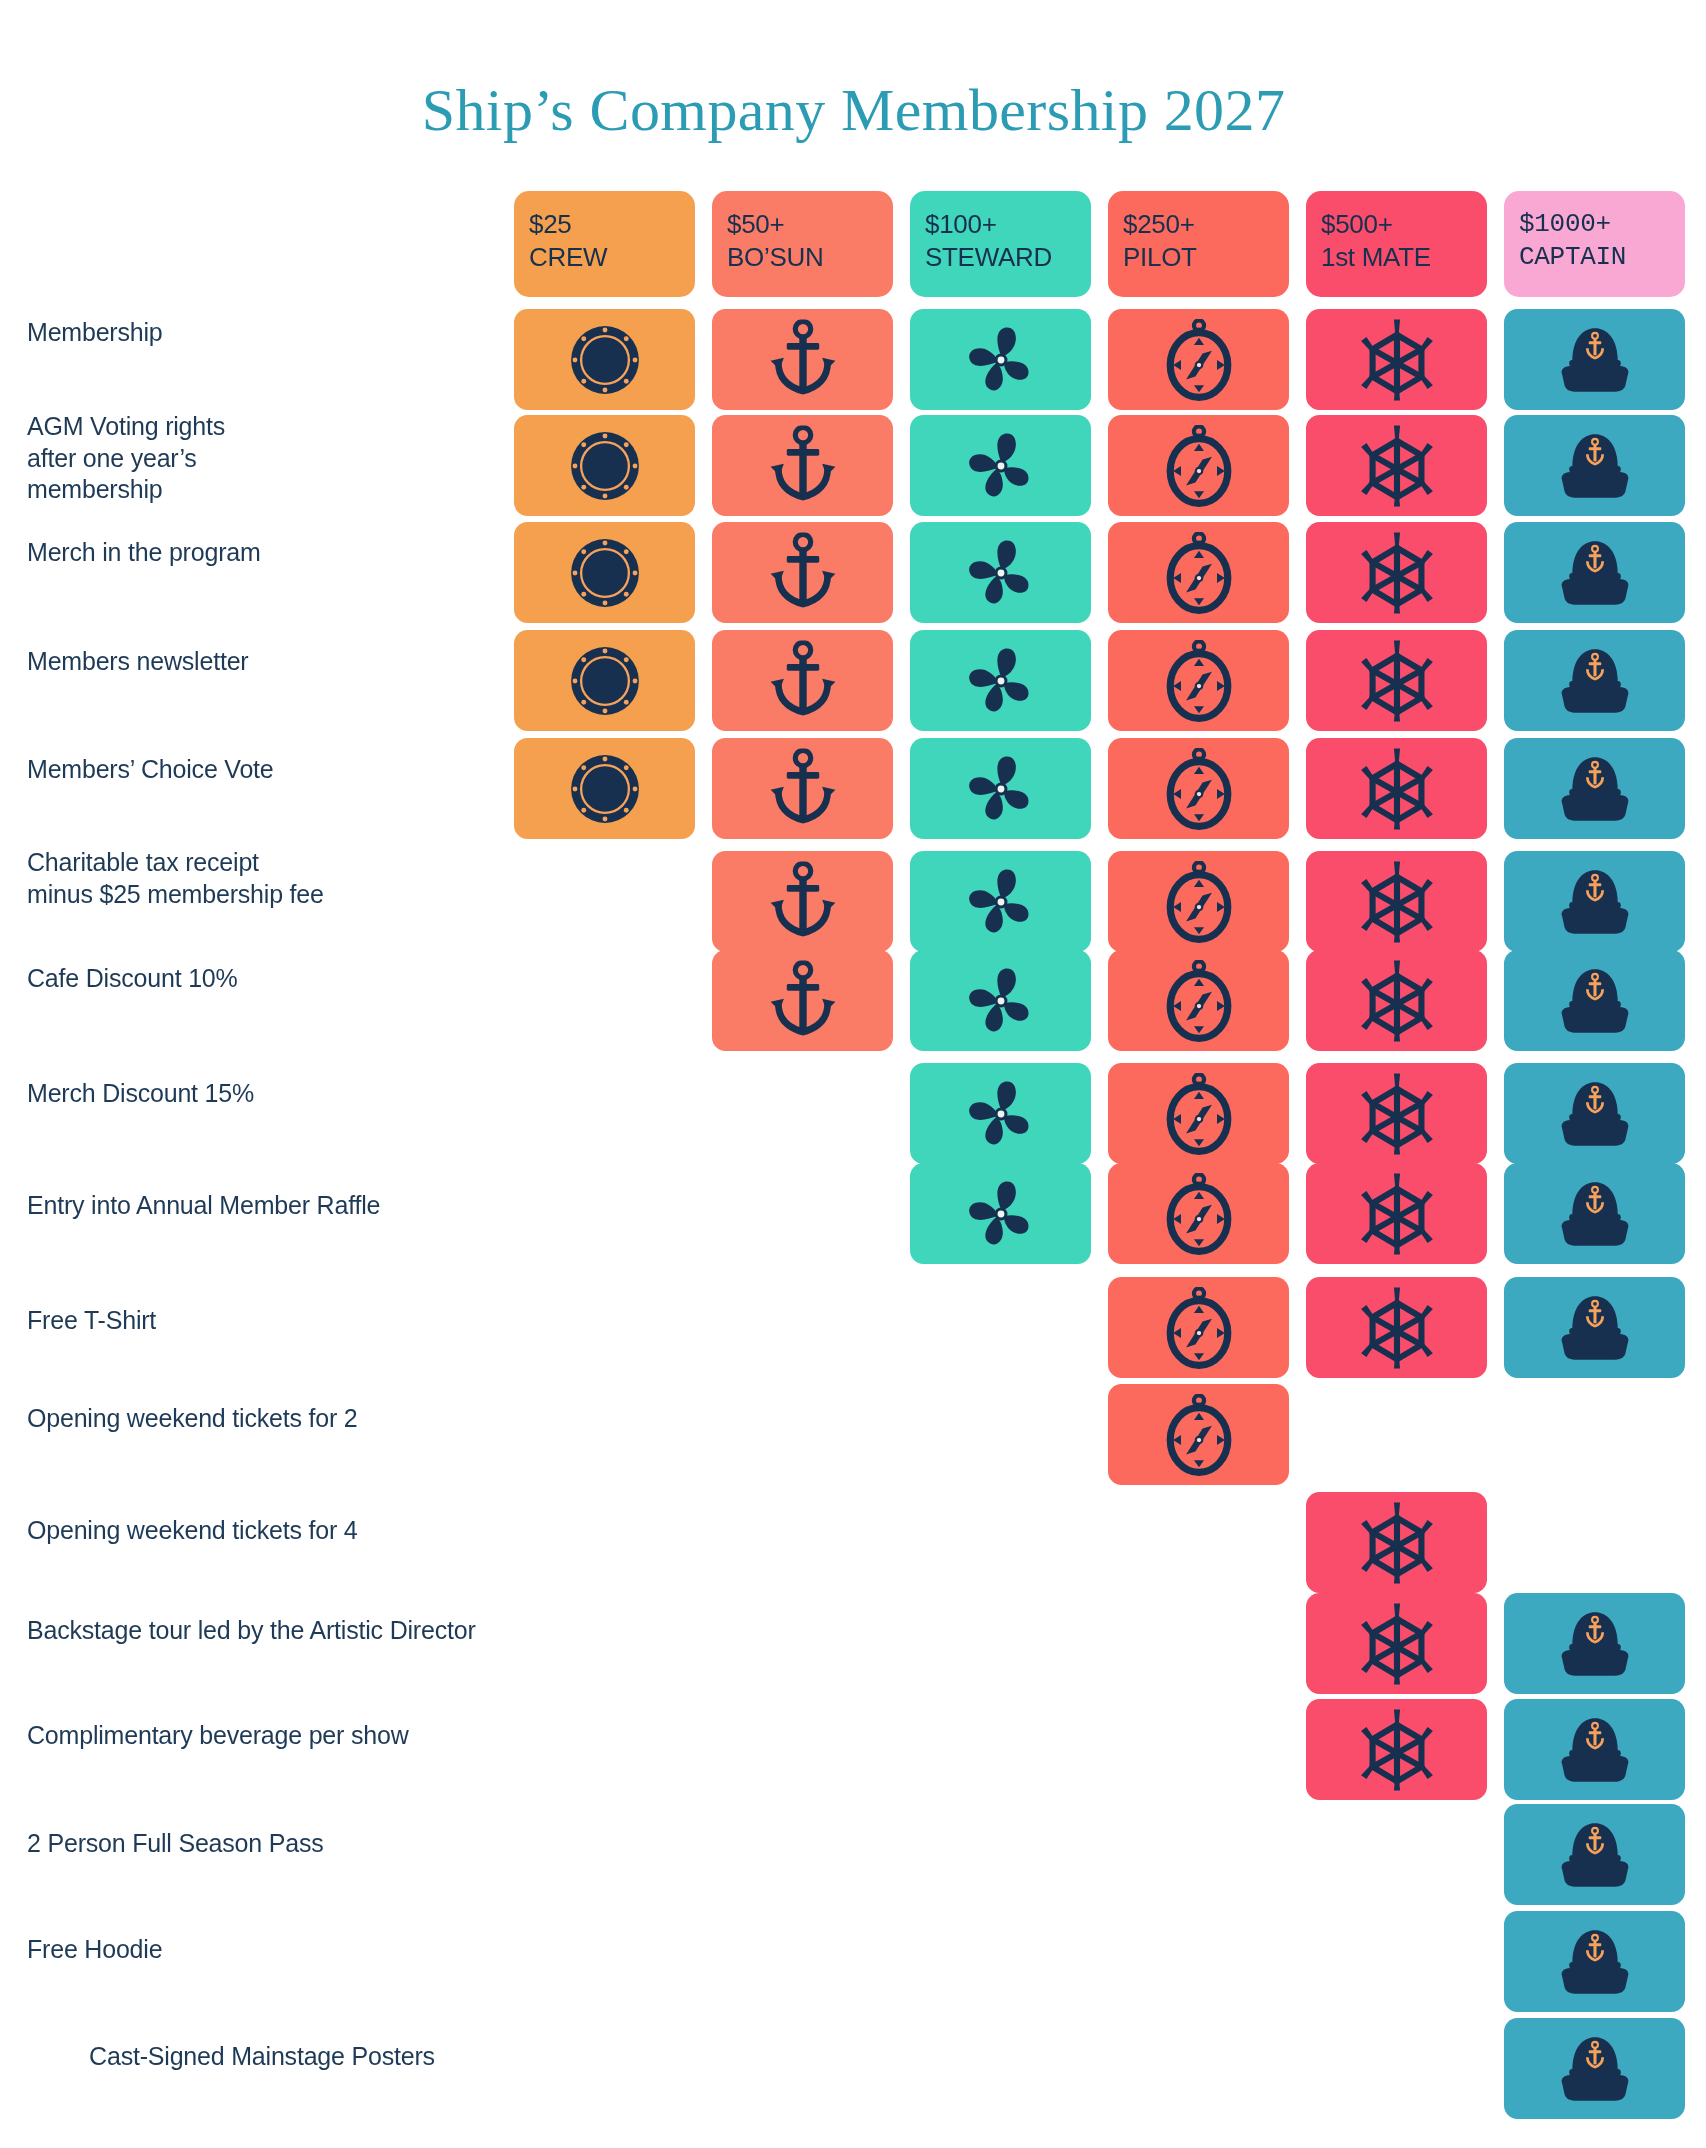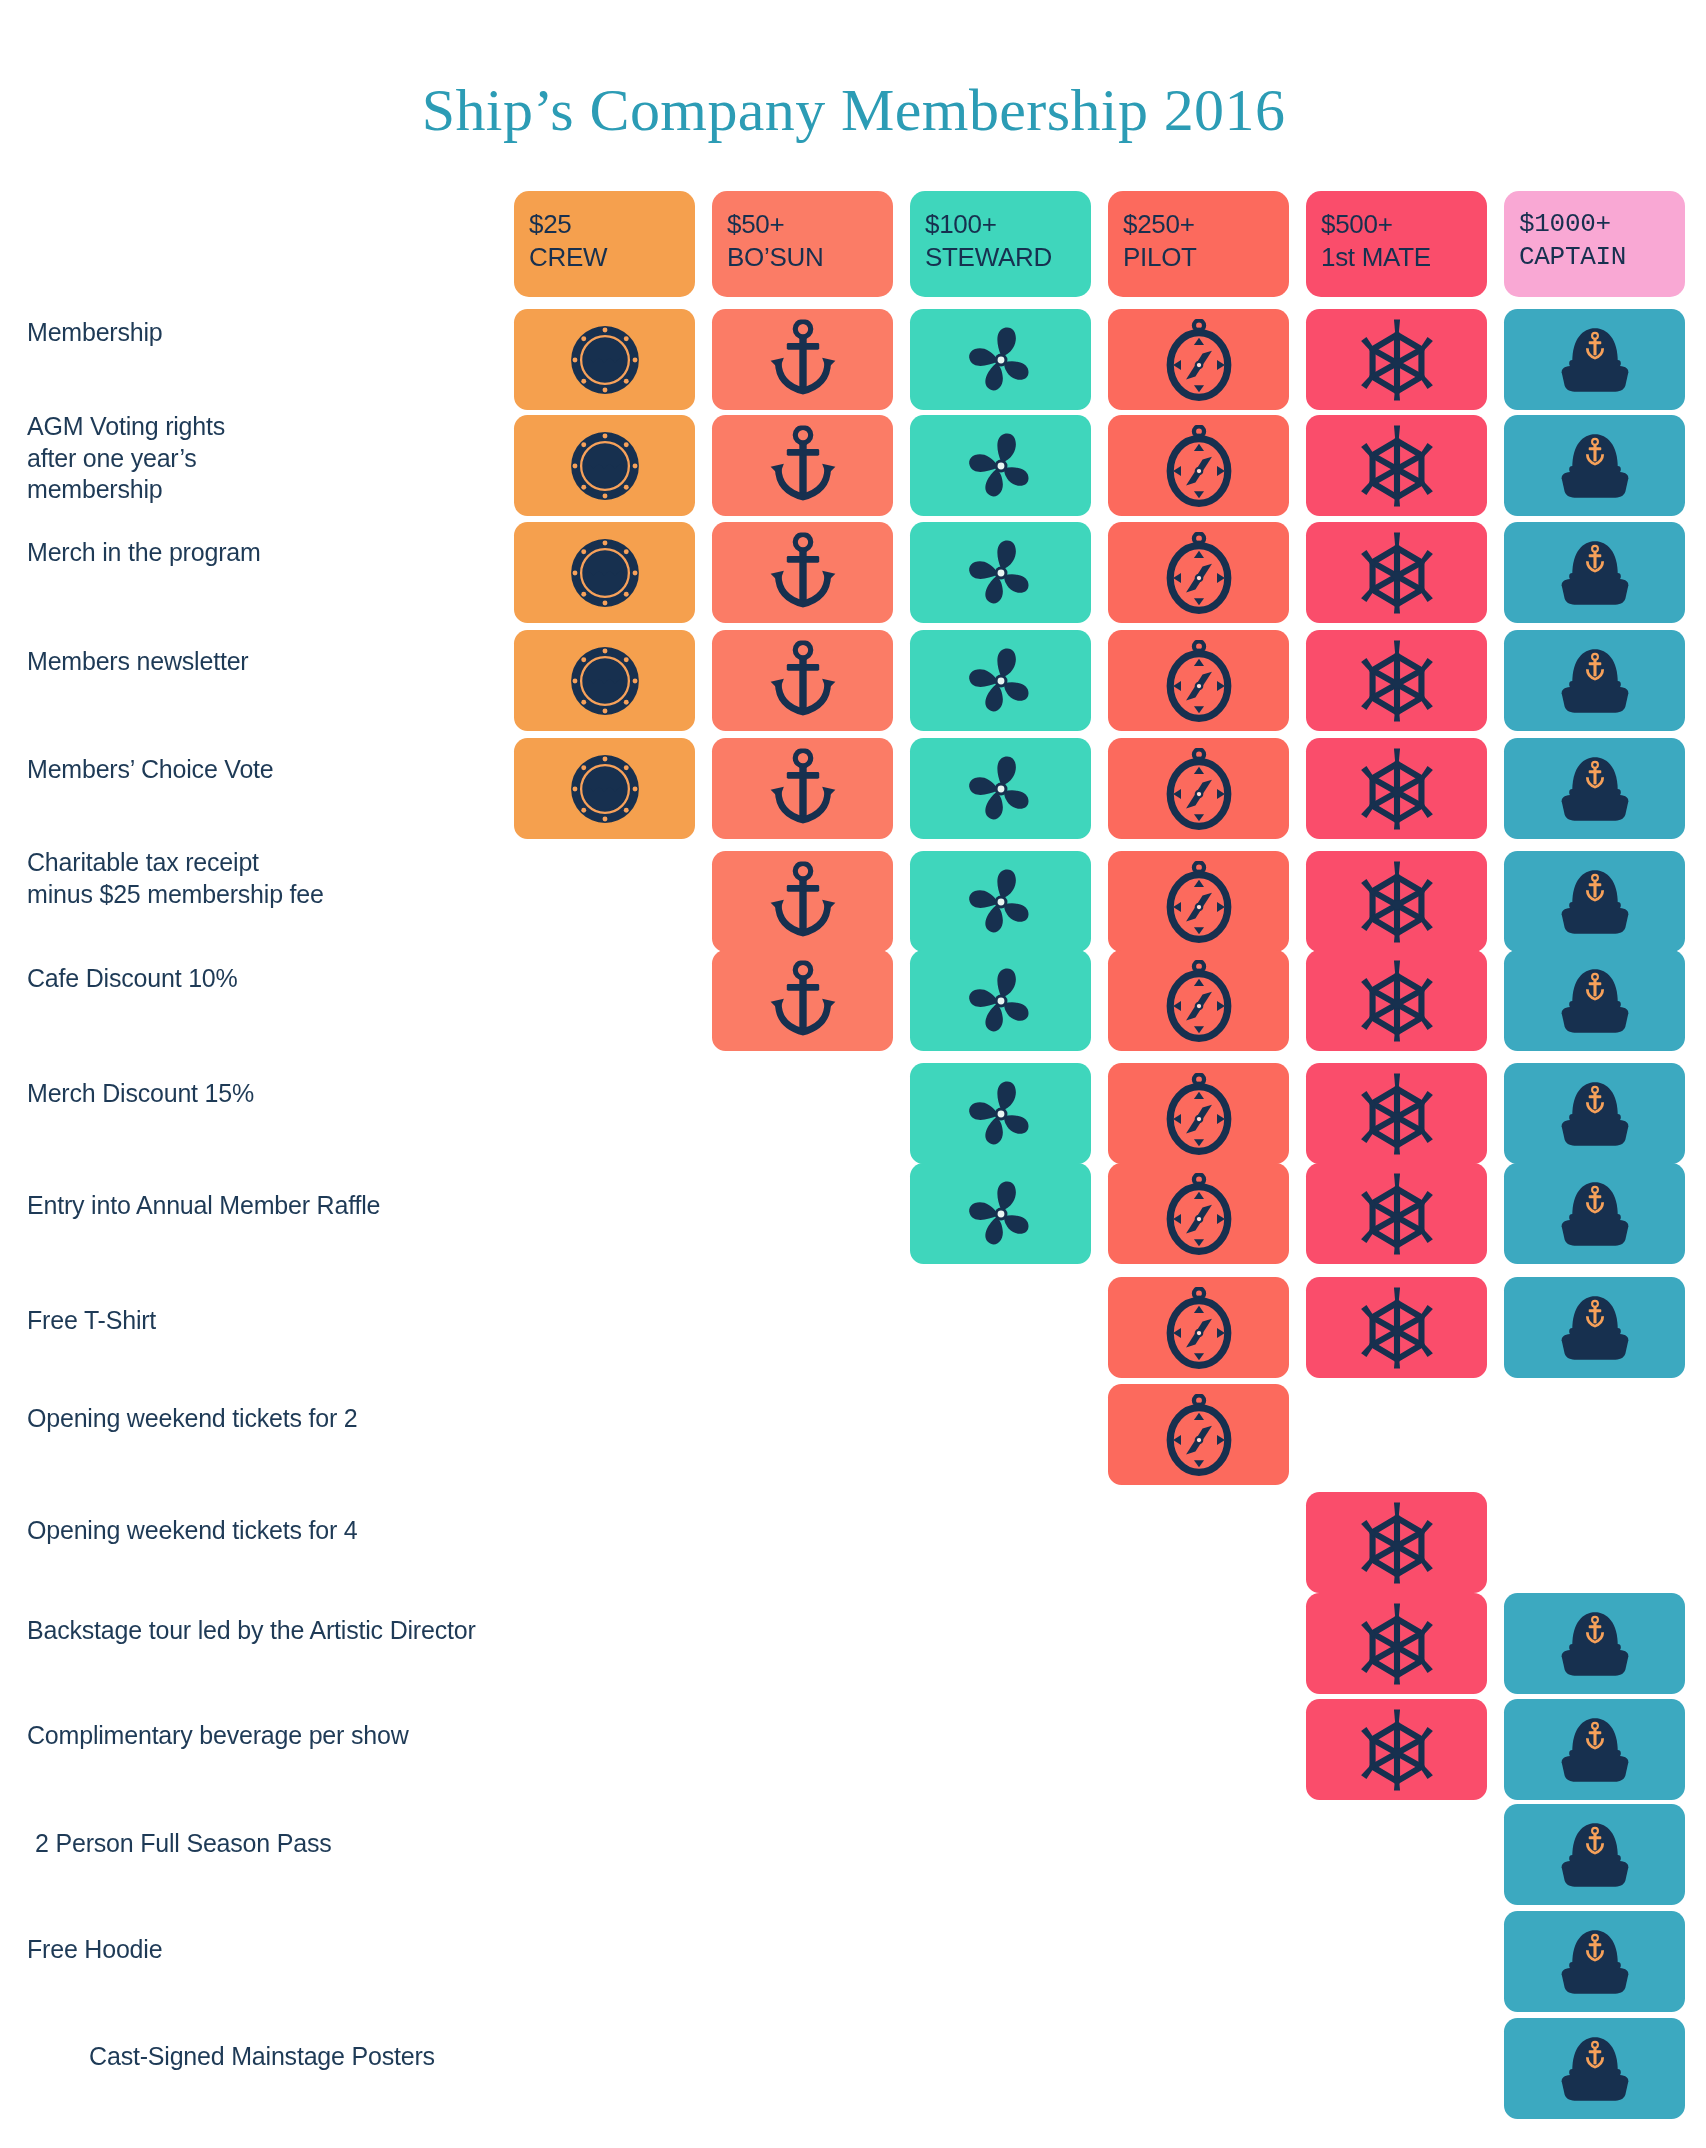--- a/index.html
+++ b/index.html
@@ -86,21 +86,21 @@
     top: 50%;
     transform: translate(-50%, -50%);
     display: block;
   }
 </style>
 </head>
 <body>
 
 <div id="page">
 
-  <div id="title">Ship’s Company Membership 2016</div>
+  <div id="title">Ship’s Company Membership 2027</div>
 
   <div id="matrix">
       <div class="tier-head" style="left: 514px; top: 191px; background: rgb(245, 160, 78);">
         <span class="amt">$25</span>
         <span class="nm">CREW</span>
       </div>
       <div class="tier-head" style="left: 712px; top: 191px; background: rgb(251, 124, 102);">
         <span class="amt">$50+</span>
         <span class="nm">BO’SUN</span>
       </div>
@@ -952,21 +952,21 @@
         <g fill="#F7A15A" transform="translate(60,30) scale(0.92)">
           <circle cx="0" cy="-13" r="4.2" fill="none" stroke="#F7A15A" stroke-width="3"></circle>
           <rect x="-2.2" y="-9" width="4.4" height="24"></rect>
           <rect x="-9" y="-5" width="18" height="4" rx="1"></rect>
           <path d="M-13 5 q0 12 13 16 q13 -4 13 -16 l-4 0 q0 9 -9 12 q-9 -3 -9 -12 Z"></path>
         </g>
         <rect x="26" y="50" width="68" height="9" rx="4" fill="#17304F"></rect>
         <path d="M16 66 C16 60 22 58 30 58 L90 58 C98 58 104 60 104 66 L100 84 C98 90 92 92 84 92 L36 92 C28 92 22 90 20 84 Z" fill="#17304F"></path>
       </svg>
       </div>
-      <div class="row-label" style="top: 1828px; margin-left: 8px;">2 Person Full Season Pass</div>
+      <div class="row-label" style="top: 1828px;">2 Person Full Season Pass</div>
       <div class="cell" style="left: 1504px; top: 1804px; background: rgb(60, 169, 192);">
         <svg width="91" height="77" viewBox="0 0 120 100">
         <path d="M30 52 C30 22 44 8 60 8 C76 8 90 22 90 52 Z" fill="#17304F"></path>
         <g fill="#F7A15A" transform="translate(60,30) scale(0.92)">
           <circle cx="0" cy="-13" r="4.2" fill="none" stroke="#F7A15A" stroke-width="3"></circle>
           <rect x="-2.2" y="-9" width="4.4" height="24"></rect>
           <rect x="-9" y="-5" width="18" height="4" rx="1"></rect>
           <path d="M-13 5 q0 12 13 16 q13 -4 13 -16 l-4 0 q0 9 -9 12 q-9 -3 -9 -12 Z"></path>
         </g>
         <rect x="26" y="50" width="68" height="9" rx="4" fill="#17304F"></rect>

